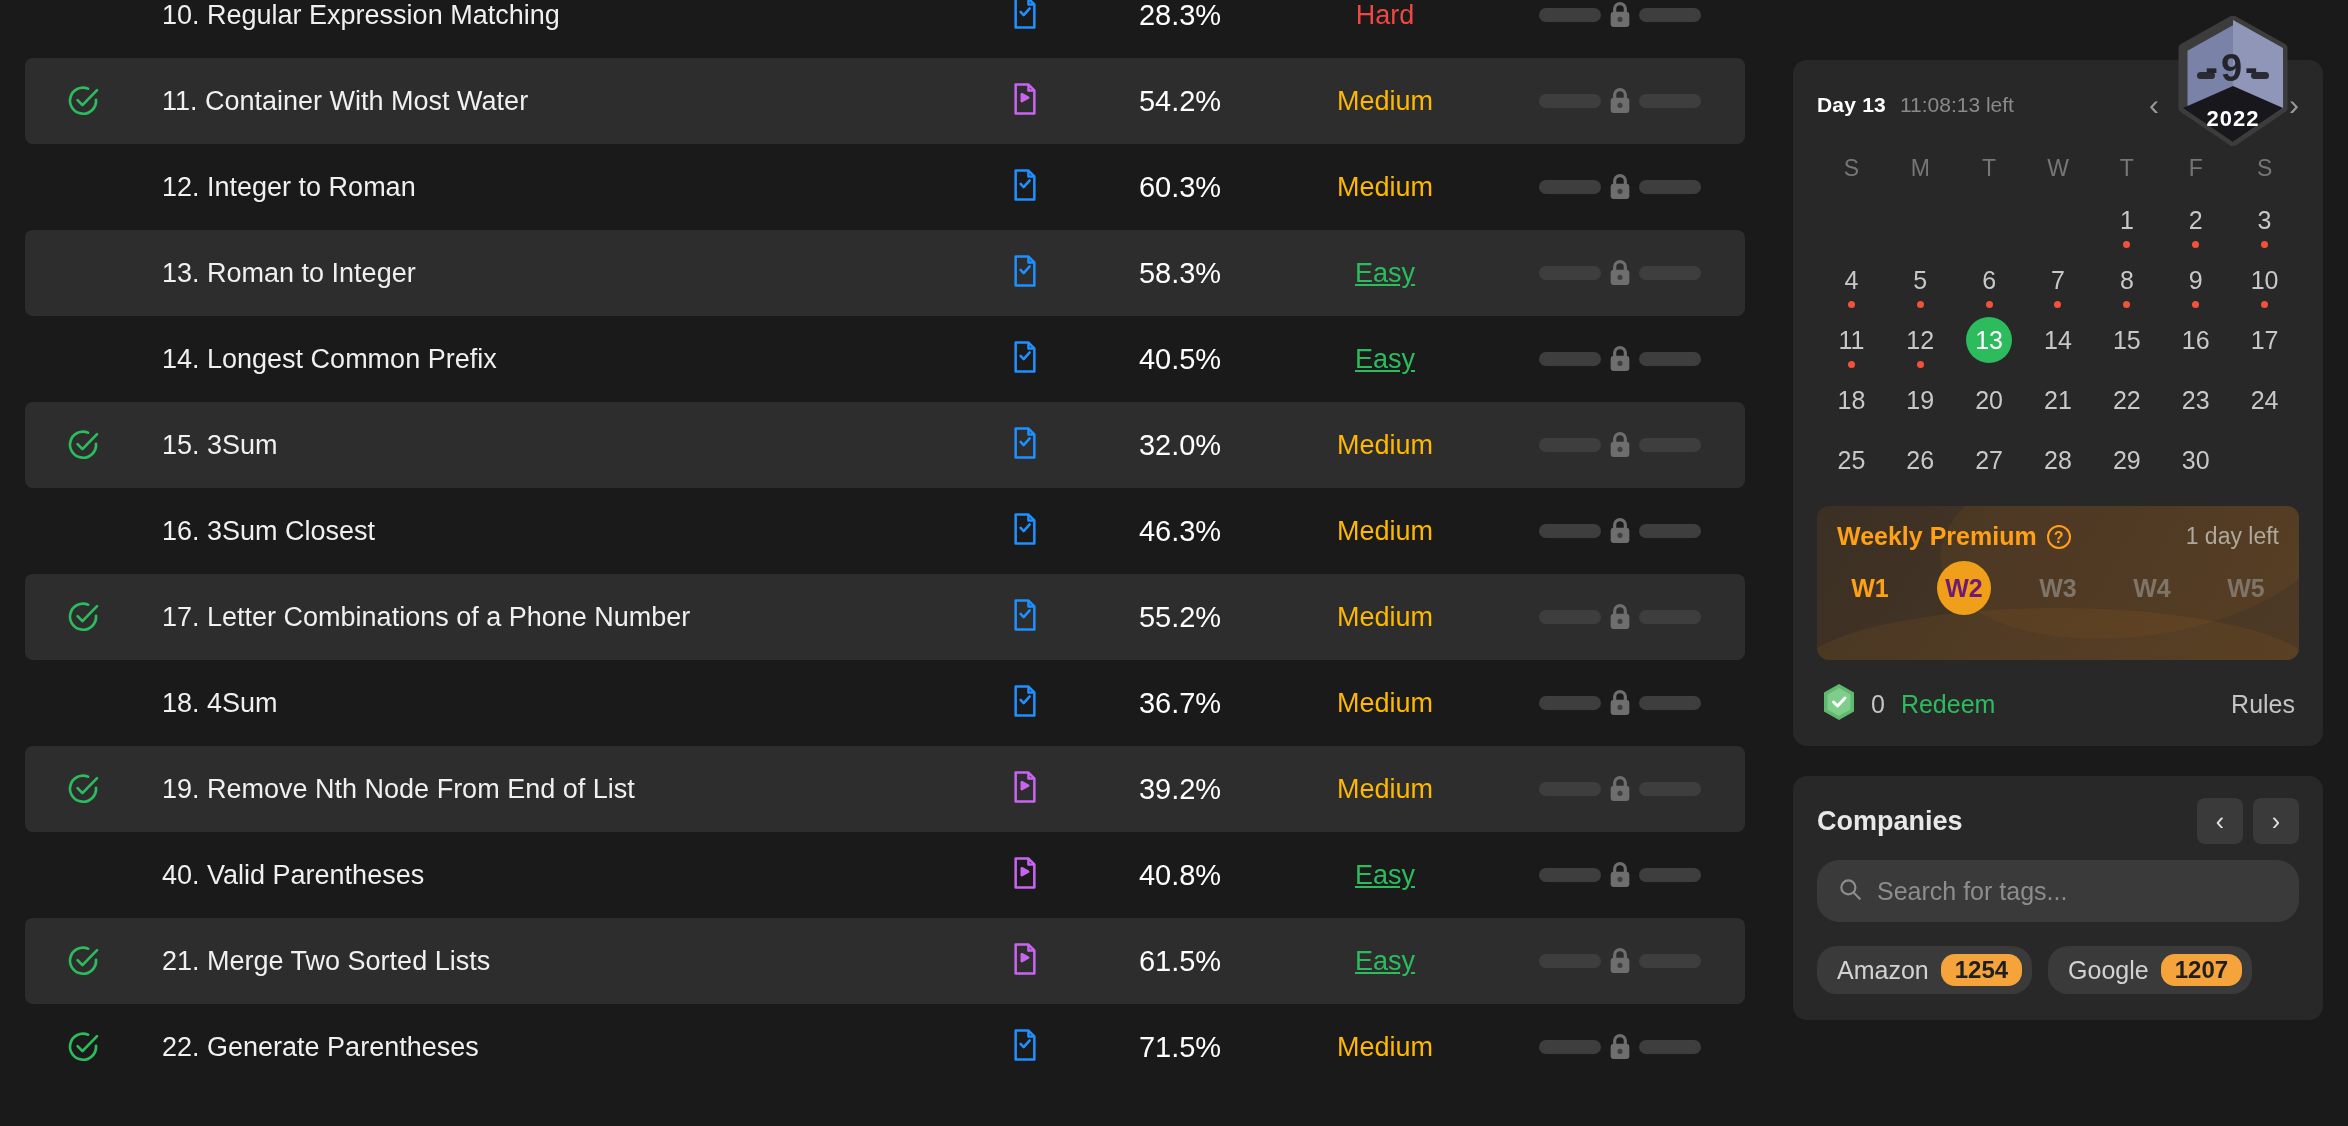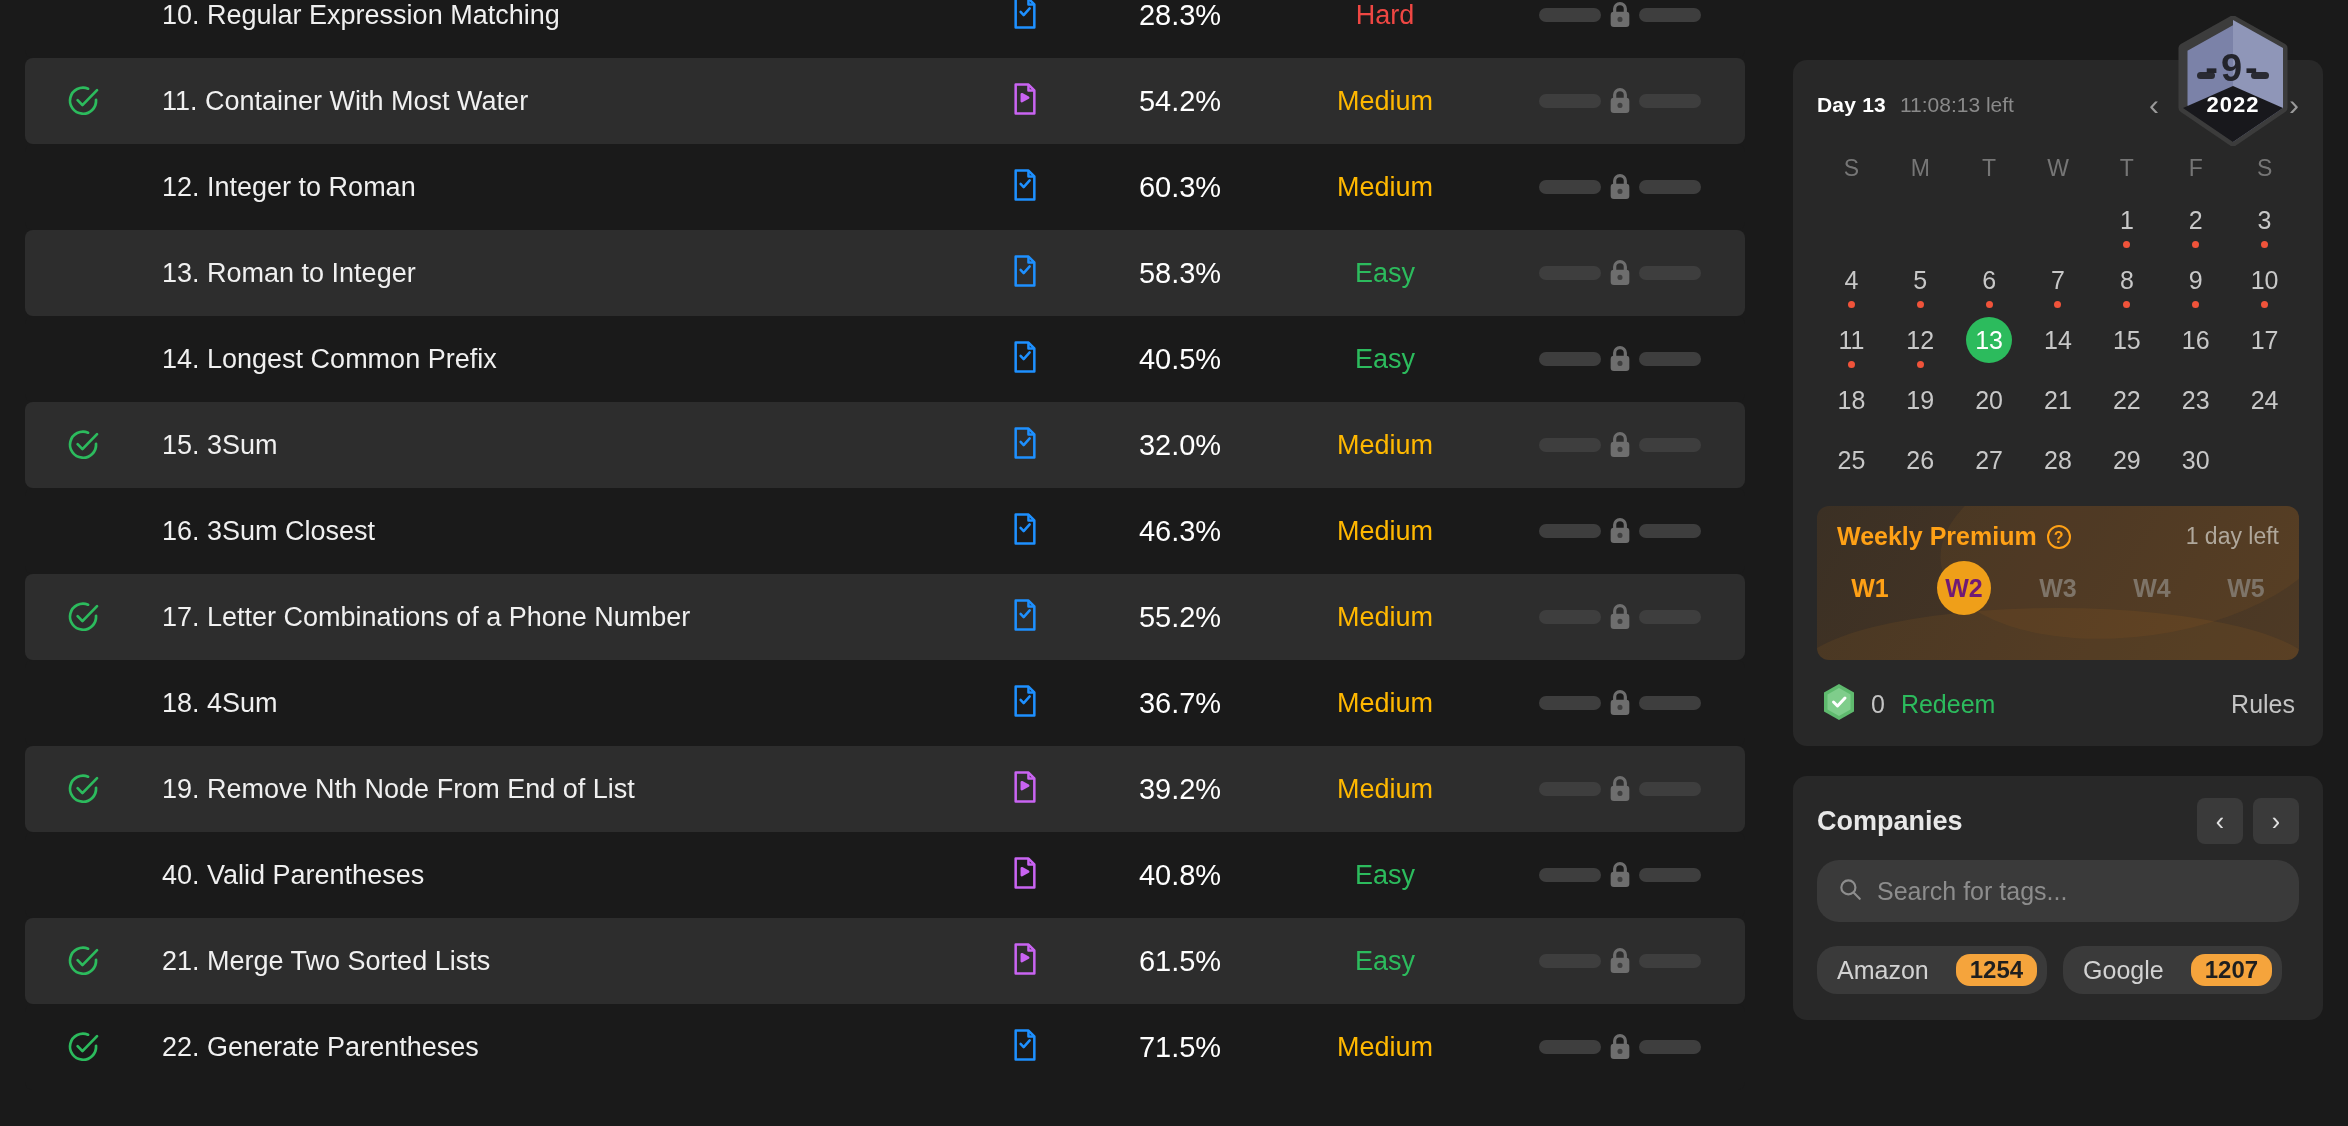--- a/index.html
+++ b/index.html
@@ -70,21 +70,21 @@
     color: #ffffff;
     font-size: 29px;
   }
 
   .cell-diff {
     width: 220px;
     flex: none;
     text-align: center;
     font-size: 27px;
   }
-  .diff-Easy   { color: #2cbb5d; }
+  .diff-Easy   { color: #2cbb5d; text-decoration: underline; }
   .diff-Medium { color: #ffb800; }
   .diff-Hard   { color: #ef4743; }
 
   .cell-freq {
     width: 250px;
     flex: none;
     display: flex;
     align-items: center;
     justify-content: center;
     gap: 0px;
@@ -170,21 +170,21 @@
     text-align: center;
     color: #23242c;
     font-size: 38px;
     font-weight: bold;
     letter-spacing: 3px;
     line-height: 1;
   }
   #year-badge .by {
     position: absolute;
     width: 100%;
-    top: 78px;
+    top: 92px;
     text-align: center;
     color: #ffffff;
     font-size: 22px;
     font-weight: bold;
     letter-spacing: 1px;
     line-height: 1;
   }
 
   .cal-grid {
     display: grid;
@@ -372,21 +372,21 @@
 
   .tag-list {
     display: flex;
     flex-wrap: wrap;
     gap: 16px;
     margin-top: 24px;
   }
   .tag {
     display: flex;
     align-items: center;
-    gap: 27px;
+    gap: 12px;
     background: #3a3a3a;
     border-radius: 20px;
     padding: 8px 10px 8px 20px;
     cursor: pointer;
   }
   .tag-name { color: #d2d2d2; font-size: 25px; }
   .tag-count {
     background: #f5a43c;
     color: #1f1f1f;
     font-size: 24px;

